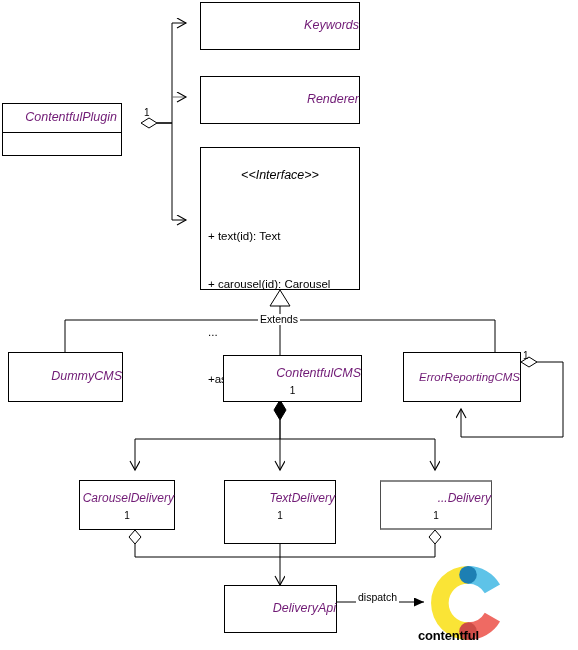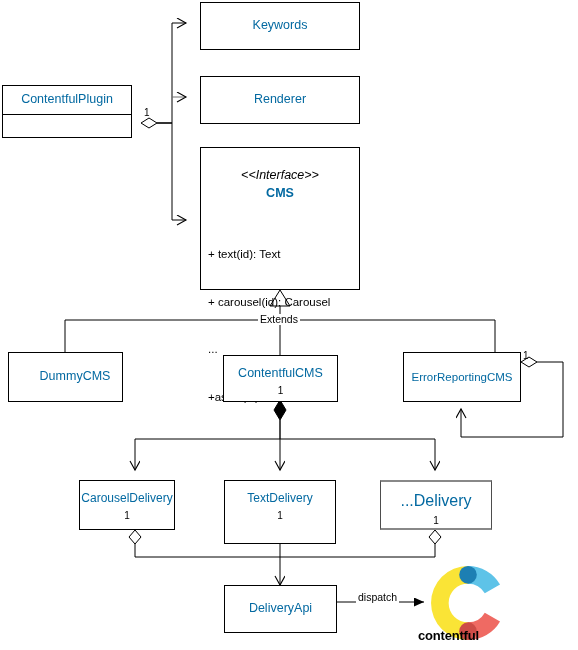--- a/index.html
+++ b/index.html
@@ -37,24 +37,25 @@
     align-items: stretch;
     justify-content: center;
   }
   .uml-box.gray-edge {
     border-top: 2px solid #888888;
     border-bottom: 2px solid #888888;
     border-left: 1px solid #4d4d4d;
     border-right: 1px solid #4d4d4d;
   }
   .box-title {
-    text-align: center;
+    text-align: right;
     font-size: 12.5px;
-    color: #0369a1;
+    color: #701a75;
     line-height: 1.25;
+    font-style: italic;
   }
   .box-title.bold { font-weight: bold; }
   .stereotype {
     text-align: center;
     font-size: 12.5px;
     font-style: italic;
     color: #000000;
     line-height: 1.25;
     margin-top: 12px;
   }
@@ -169,73 +170,72 @@
       <line x1="435" y1="544" x2="435" y2="557"></line>
 
       <line x1="135" y1="557" x2="435" y2="557"></line>
 
       <line x1="280" y1="544" x2="280" y2="585" marker-end="url(#open-arrow)"></line>
 
       <line x1="337" y1="602" x2="424" y2="602" marker-end="url(#solid-arrow)"></line>
     </g>
   </svg>
 
-  <div class="uml-box" style="left:2px; top:85px; width:130px; height:53px; justify-content:flex-start;">
+  <div class="uml-box" style="left:2px; top:103px; width:120px; height:53px; justify-content:flex-start;">
     <div class="box-title" style="padding:6px 4px 6px 4px;">ContentfulPlugin</div>
     <div class="compartment-divider" style="flex:1;"></div>
   </div>
   <div class="mult" style="left:144px; top:108px;">1</div>
 
   <div class="uml-box" style="left:200px; top:2px; width:160px; height:48px;">
     <div class="box-title">Keywords</div>
   </div>
 
   <div class="uml-box" style="left:200px; top:76px; width:160px; height:48px;">
     <div class="box-title">Renderer</div>
   </div>
 
   <div class="uml-box" style="left:200px; top:147px; width:160px; height:143px; justify-content:flex-start;">
     <div class="stereotype" style="padding-top:8px;">&lt;&lt;Interface&gt;&gt;</div>
-    <div class="box-title bold" style="padding-top:2px;">CMS</div>
     <div class="members" style="padding-top:14px;">
       <div>+ text(id): Text</div>
       <div>+ carousel(id): Carousel</div>
       <div>...</div>
       <div>+asset(id): Asset</div>
     </div>
   </div>
 
   <div class="edge-label" style="left:258px; top:314px;">Extends</div>
 
   <div class="uml-box" style="left:8px; top:352px; width:115px; height:50px;padding-left:19px;">
     <div class="box-title">DummyCMS</div>
   </div>
 
-  <div class="uml-box" style="left:223px; top:355px; width:115px; height:47px; justify-content:flex-start;">
+  <div class="uml-box" style="left:223px; top:355px; width:139px; height:47px; justify-content:flex-start;">
     <div class="box-title" style="padding-top:10px;">ContentfulCMS</div>
     <div class="mult" style="position:static; text-align:center; padding-top:4px;">1</div>
   </div>
 
   <div class="uml-box" style="left:403px; top:352px; width:118px; height:50px;">
     <div class="box-title" style="font-size:11.5px;">ErrorReportingCMS</div>
   </div>
   <div class="mult" style="left:523px; top:351px;">1</div>
 
   <div class="uml-box" style="left:79px; top:480px; width:96px; height:50px; justify-content:flex-start;">
     <div class="box-title" style="padding-top:10px; font-size:12px;">CarouselDelivery</div>
     <div class="mult" style="position:static; text-align:center; padding-top:5px;">1</div>
   </div>
 
   <div class="uml-box" style="left:224px; top:480px; width:112px; height:64px; justify-content:flex-start;">
     <div class="box-title" style="padding-top:10px; font-size:12px;">TextDelivery</div>
     <div class="mult" style="position:static; text-align:center; padding-top:5px;">1</div>
   </div>
 
   <div class="uml-box gray-edge" style="left:380px; top:480px; width:112px; height:50px; justify-content:flex-start;">
-    <div class="box-title" style="padding-top:9px; font-size:16px;">...Delivery</div>
+    <div class="box-title" style="padding-top:9px; font-size:12px;">...Delivery</div>
     <div class="mult" style="position:static; text-align:center; padding-top:5px;">1</div>
   </div>
 
   <div class="uml-box" style="left:224px; top:585px; width:113px; height:48px;">
     <div class="box-title">DeliveryApi</div>
   </div>
 
   <div class="edge-label" style="left:356px; top:592px;">dispatch</div>
 
   <svg id="contentful-logo" viewBox="0 0 100 100" xmlns="http://www.w3.org/2000/svg">

